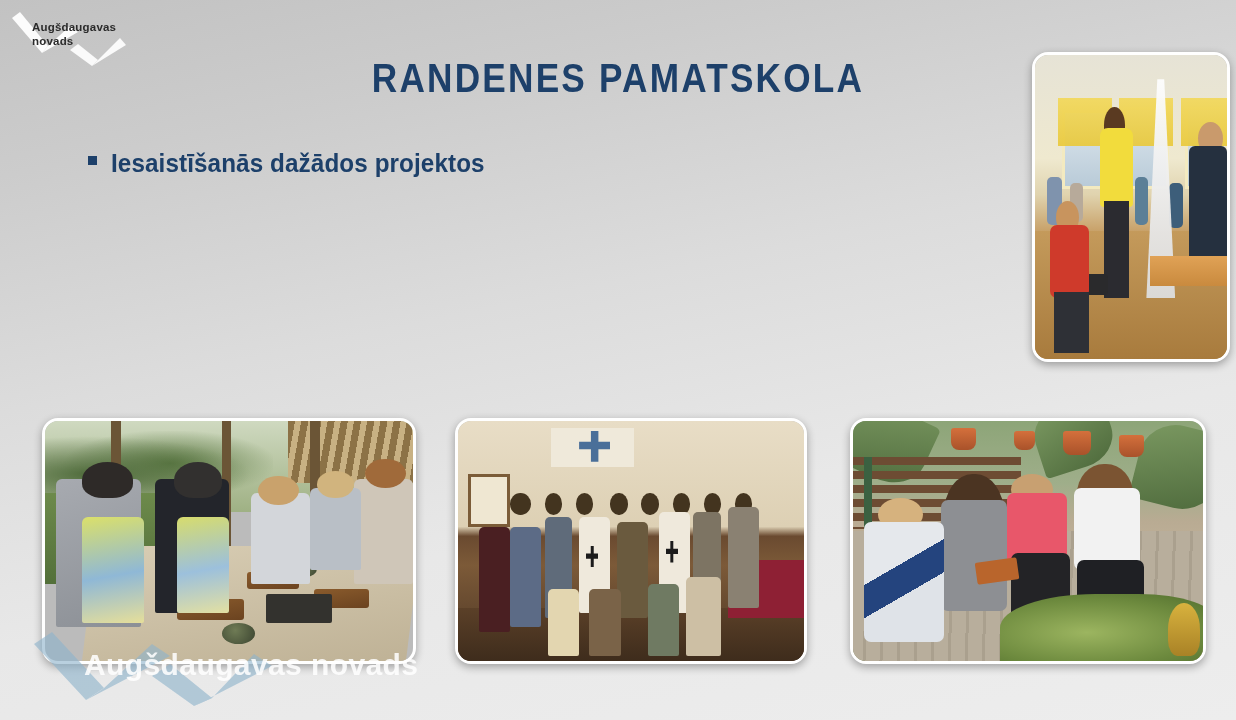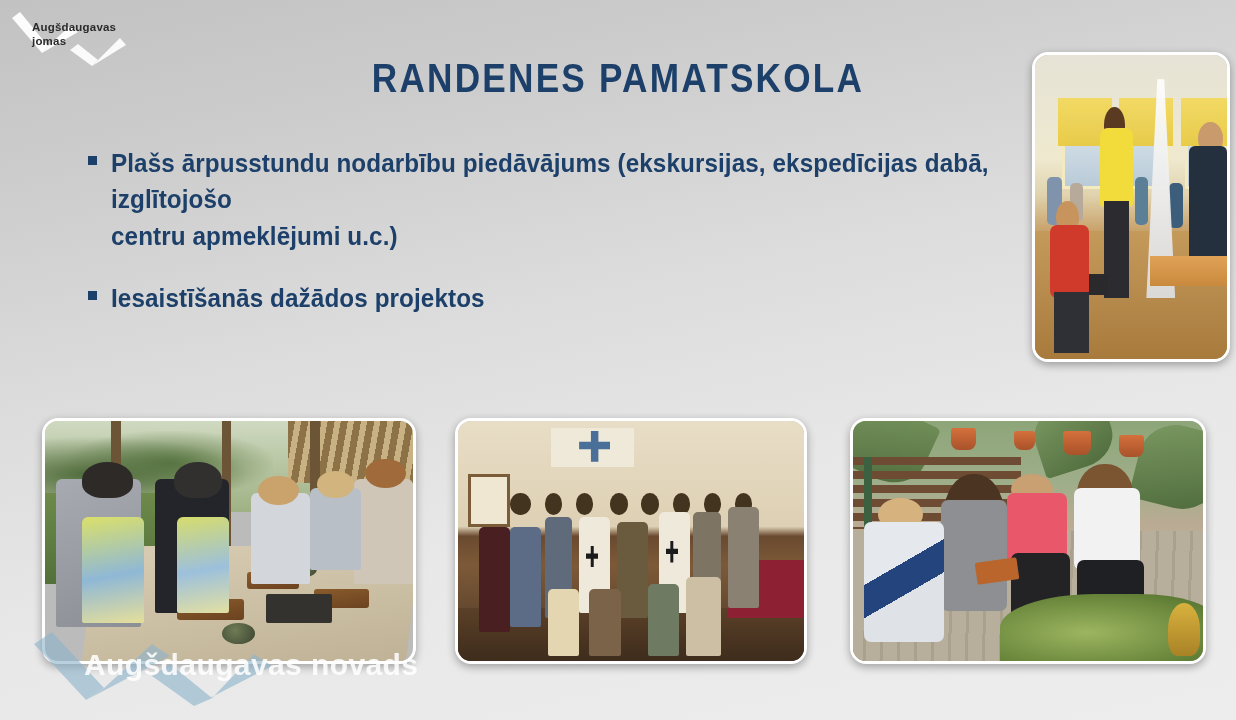--- a/index.html
+++ b/index.html
@@ -183,34 +183,29 @@
 <body>
 
 <div class="brand-logo">
   <svg width="128" height="62" viewBox="0 0 128 62">
     <path d="M6 10 L14 4 L42 38 L36 45 Z" fill="#ffffff" opacity=".95"></path>
     <path d="M36 45 L42 38 L64 18 L72 24 Z" fill="#ffffff" opacity=".95"></path>
     <path d="M64 42 L72 36 L92 52 L86 58 Z" fill="#ffffff" opacity=".9"></path>
     <path d="M86 58 L92 52 L114 30 L120 37 Z" fill="#ffffff" opacity=".9"></path>
   </svg>
   <div class="brand-text">Augšdaugavas
-jomas</div>
+novads</div>
 </div>
 
 <div class="slide-title">RANDENES PAMATSKOLA</div>
 
 <div class="bullets">
 
 
 
-  <div class="bullet-row b3">
-    <span class="bullet-mark"></span>
-    <span class="bullet-text">Plašs  ārpusstundu nodarbību piedāvājums (ekskursijas, ekspedīcijas dabā, izglītojošo
-centru apmeklējumi u.c.)</span>
-  </div>
 
   <div class="bullet-row b4">
     <span class="bullet-mark"></span>
     <span class="bullet-text">Iesaistīšanās dažādos projektos</span>
   </div>
 
 </div>
 
 <div class="photo" id="photo-classroom">
   <div class="ph">

